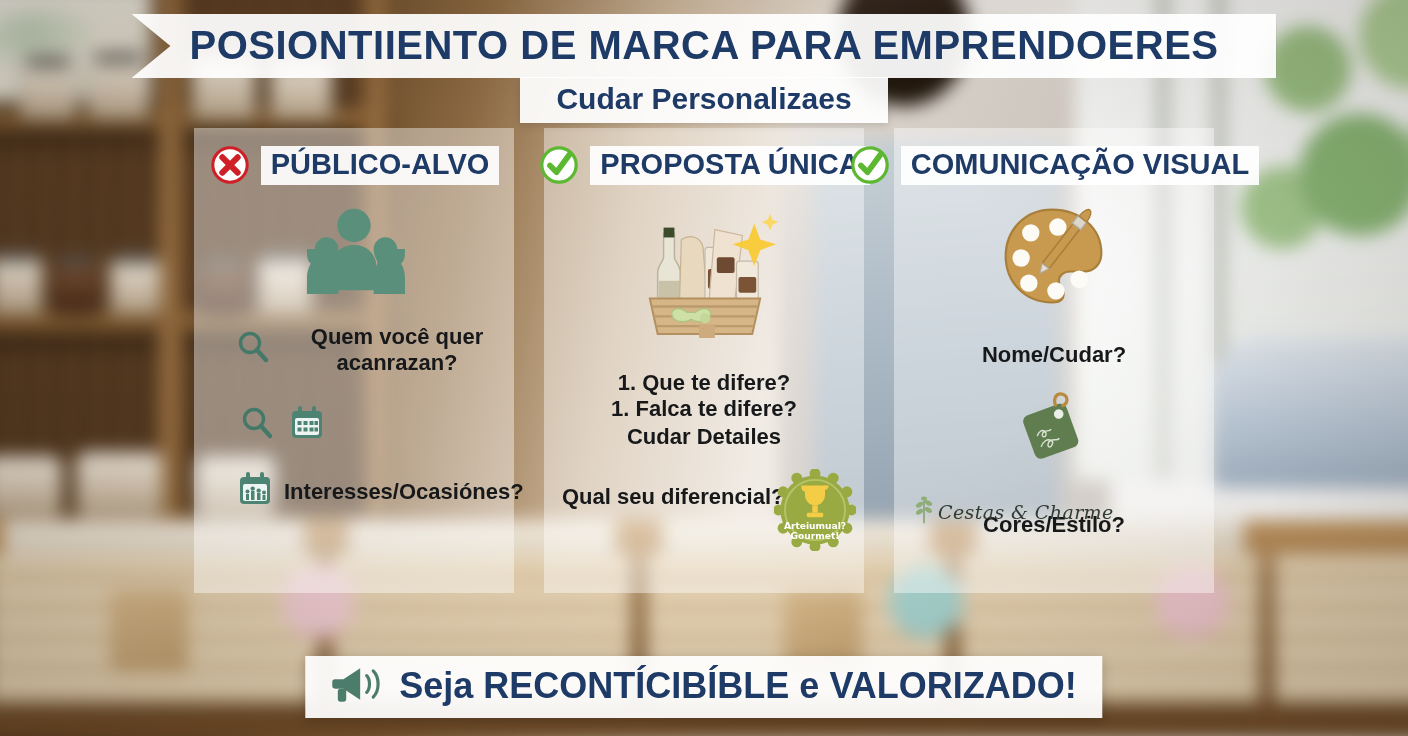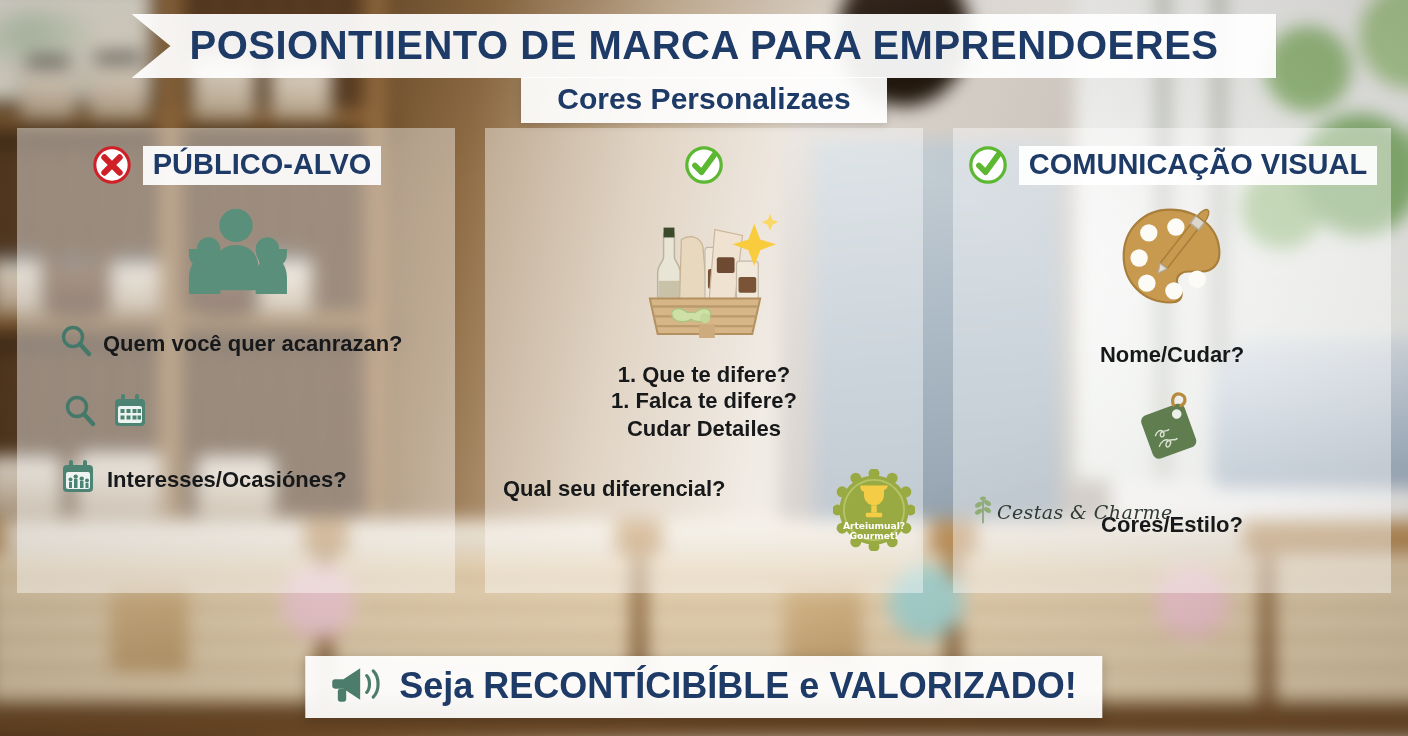--- a/index.html
+++ b/index.html
@@ -214,21 +214,21 @@
     font-size: 30px; font-weight: 700; color: #1e3a66; white-space: nowrap;
   }
 
   
   #cards {
     position: absolute; left: 0; top: 128px; width: 1408px;
     display: flex; justify-content: center; gap: 30px;
     z-index: 4;
   }
   .card {
-    width: 438px; height: 465px;
+    width: 320px; height: 465px;
     background: rgba(255,255,255,.42);
     position: relative;
     display: flex; flex-direction: column; align-items: center;
   }
   .card-head {
     display: flex; align-items: center; gap: 10px;
     margin-top: 16px;
   }
   .card-head-label {
     background: rgba(255,255,255,.92);
@@ -251,21 +251,21 @@
     text-align: center; line-height: 1.18;
   }
   .line.center-only { justify-content: center; }
 
   
   #c1-row1 { margin-top: 22px; align-self: flex-start; margin-left: 42px; }
   #c1-row2 { margin-top: 28px; align-self: flex-start; margin-left: 46px; gap: 14px; }
   #c1-row3 { margin-top: 22px; align-self: flex-start; margin-left: 42px; }
 
   
-  #c2-row1 { margin-top: 20px; }
+  #c2-row1 { margin-top: 28px; }
   #c2-row2 { flex-direction: column; gap: 2px; }
   #c2-row3 { margin-top: 34px; align-self: flex-start; margin-left: 18px; }
 
   
   #c3-row1 { margin-top: 22px; }
   #c3-row2 { margin-top: 36px; }
 
   .tag-icon { margin-top: 18px; }
 
   
@@ -380,21 +380,21 @@
   <div class="bg-layer ribbon rb3"></div>
 </div>
 <div id="bg-grade"></div>
 
 <div id="title-wrap">
   <div id="title-banner">
     <svg width="0" height="0" style="position:absolute"></svg>
     <span id="title-text">POSIONTIIENTO DE MARCA PARA EMPRENDOERES</span>
   </div>
   <div id="subtitle-banner">
-    <span id="subtitle-text">Cores Personalizaes</span>
+    <span id="subtitle-text">Cudar Personalizaes</span>
   </div>
 </div>
 
 <div id="cards">
 
   <div class="card">
     <div class="card-head">
       <span class="head-icon">
         <svg viewBox="0 0 44 44" width="42" height="42">
           <circle cx="22" cy="22" r="18" fill="#fff" stroke="#cf2027" stroke-width="3.2"></circle>
@@ -479,20 +479,21 @@
   </div>
 
   <div class="card">
     <div class="card-head">
       <span class="head-icon">
         <svg viewBox="0 0 44 44" width="42" height="42">
           <circle cx="22" cy="22" r="18" fill="#fff" stroke="#5cb731" stroke-width="3.4"></circle>
           <path d="M12.5 22.5 L19.5 29.5 L33 11" fill="none" stroke="#5cb731" stroke-width="6" stroke-linecap="round" stroke-linejoin="round"></path>
         </svg>
       </span>
+      <span class="card-head-label">PROPOSTA ÚNICA</span>
     </div>
 
     <div class="card-body">
       <span class="hero-icon">
         <svg viewBox="0 0 150 140" width="148" height="138">
 
           <path d="M34 34h11v24c0 4 6 8 6 16v40H28V74c0-8 6-12 6-16z" fill="#e9e5d6" stroke="#b9b39d" stroke-width="1.5"></path>
           <rect x="34" y="28" width="11" height="10" fill="#3b4a2a"></rect>
           <rect x="29" y="82" width="22" height="20" fill="#c9c2a8"></rect>
 

